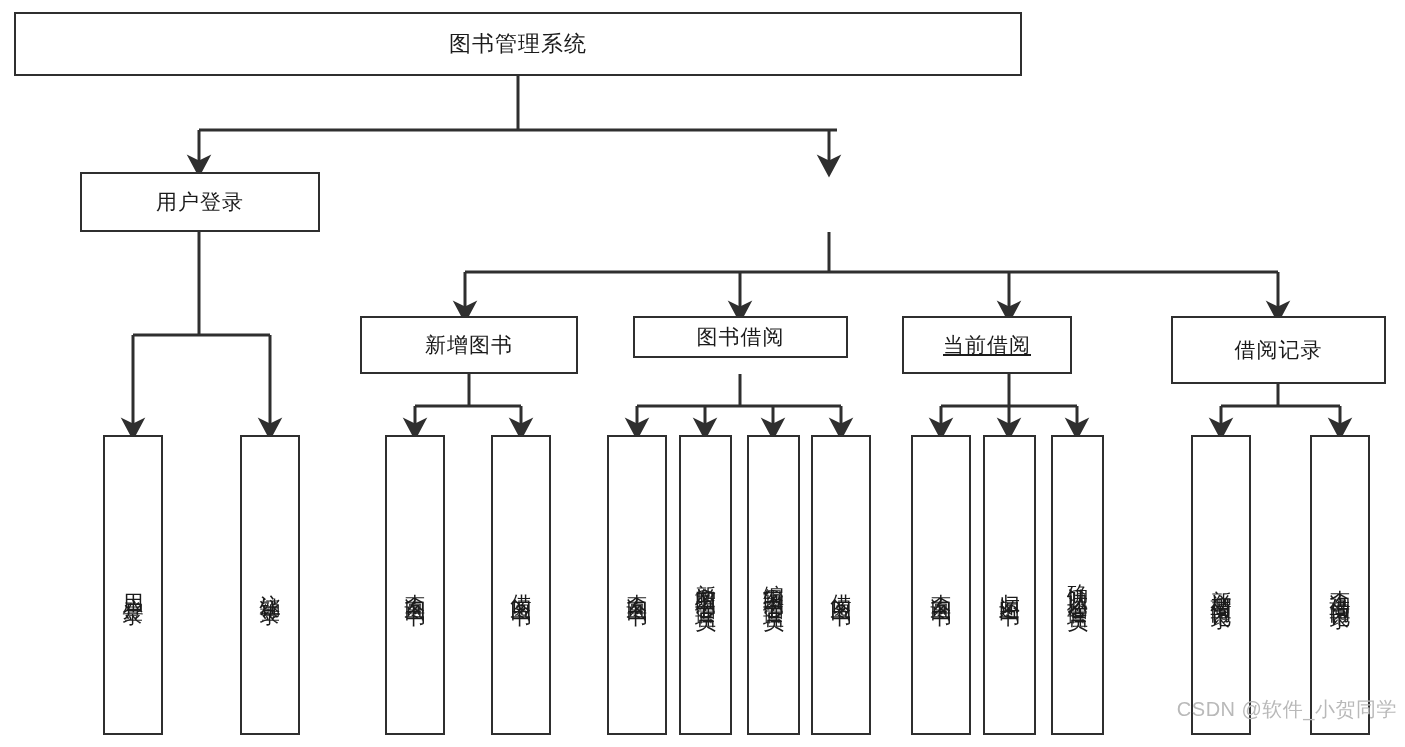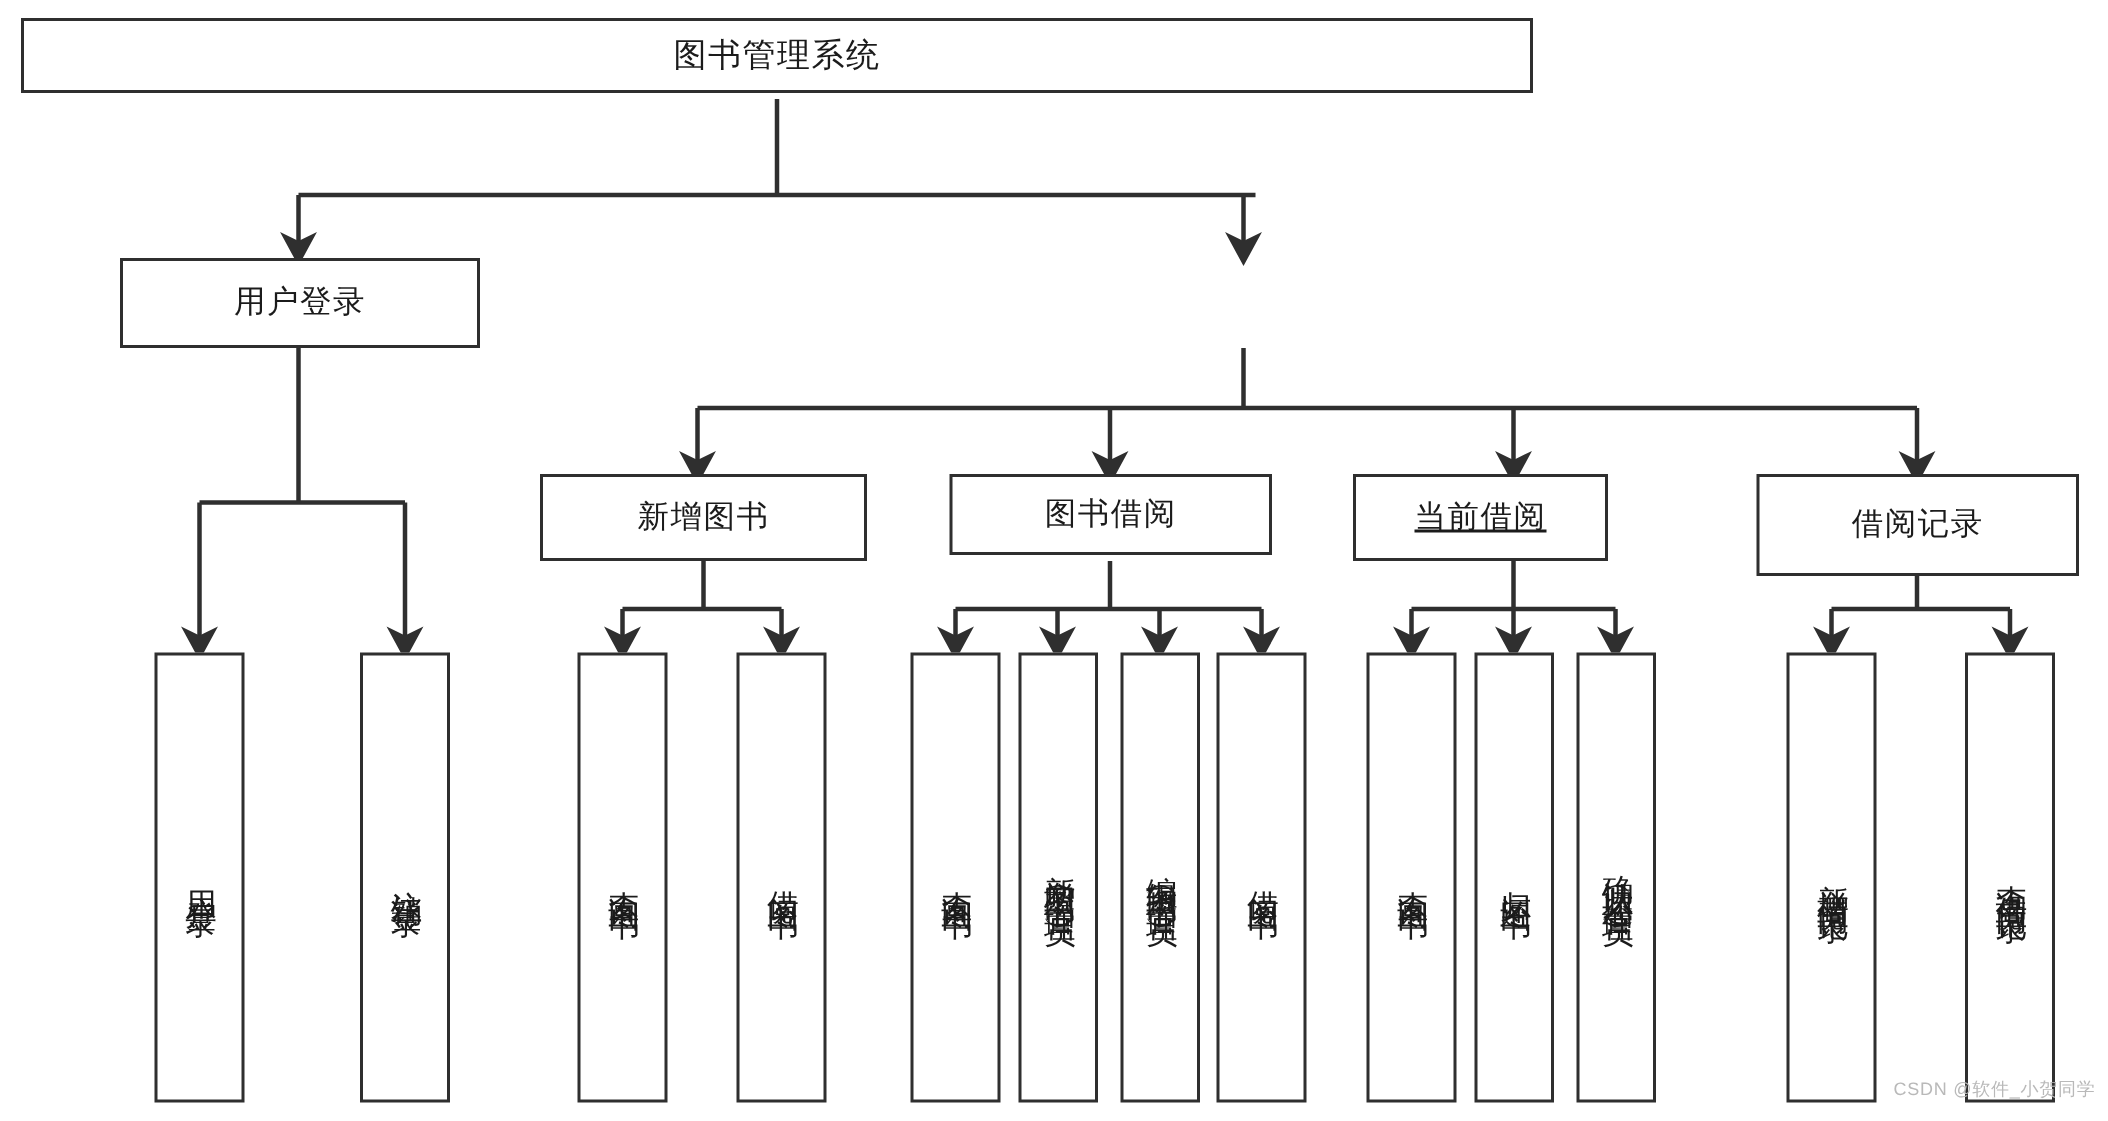--- a/index.html
+++ b/index.html
@@ -54,22 +54,22 @@
     text-align: center;
   }
   .node.v > span {
     writing-mode: vertical-rl;
     text-orientation: upright;
     white-space: normal;
   }
   .watermark {
     position: absolute;
     right: 8px;
-    bottom: 12px;
-    font-size: 12px;
+    bottom: 24px;
+    font-size: 20px;
     color: #b9b9b9;
     letter-spacing: 0.5px;
     z-index: 5;
     white-space: nowrap;
   }
 </style>
 </head>
 <body>
 
 <div id="canvas">
@@ -118,34 +118,34 @@
       <path d="M1077,406 L1077,429" marker-end="url(#arrow)"></path>
 
       <path d="M1278,374 L1278,406"></path>
       <path d="M1221,406 L1340,406"></path>
       <path d="M1221,406 L1221,429" marker-end="url(#arrow)"></path>
       <path d="M1340,406 L1340,429" marker-end="url(#arrow)"></path>
 
     </g>
   </svg>
 
-  <div class="node h root" style="left:14px; top:12px; width:1008px; height:50px;">
+  <div class="node h root" style="left:14px; top:12px; width:1008px; height:64px;">
     <span>图书管理系统</span>
   </div>
 
   <div class="node h" style="left:80px; top:172px; width:240px; height:60px;">
     <span>用户登录</span>
   </div>
 
 
   <div class="node h" style="left:360px; top:316px; width:218px; height:58px;">
     <span>新增图书</span>
   </div>
 
-  <div class="node h" style="left:633px; top:316px; width:215px; height:54px;">
+  <div class="node h" style="left:633px; top:316px; width:215px; height:42px;">
     <span>图书借阅</span>
   </div>
 
   <div class="node h" style="left:902px; top:316px; width:170px; height:58px;text-decoration:underline;">
     <span>当前借阅</span>
   </div>
 
   <div class="node h" style="left:1171px; top:316px; width:215px; height:68px;">
     <span>借阅记录</span>
   </div>

